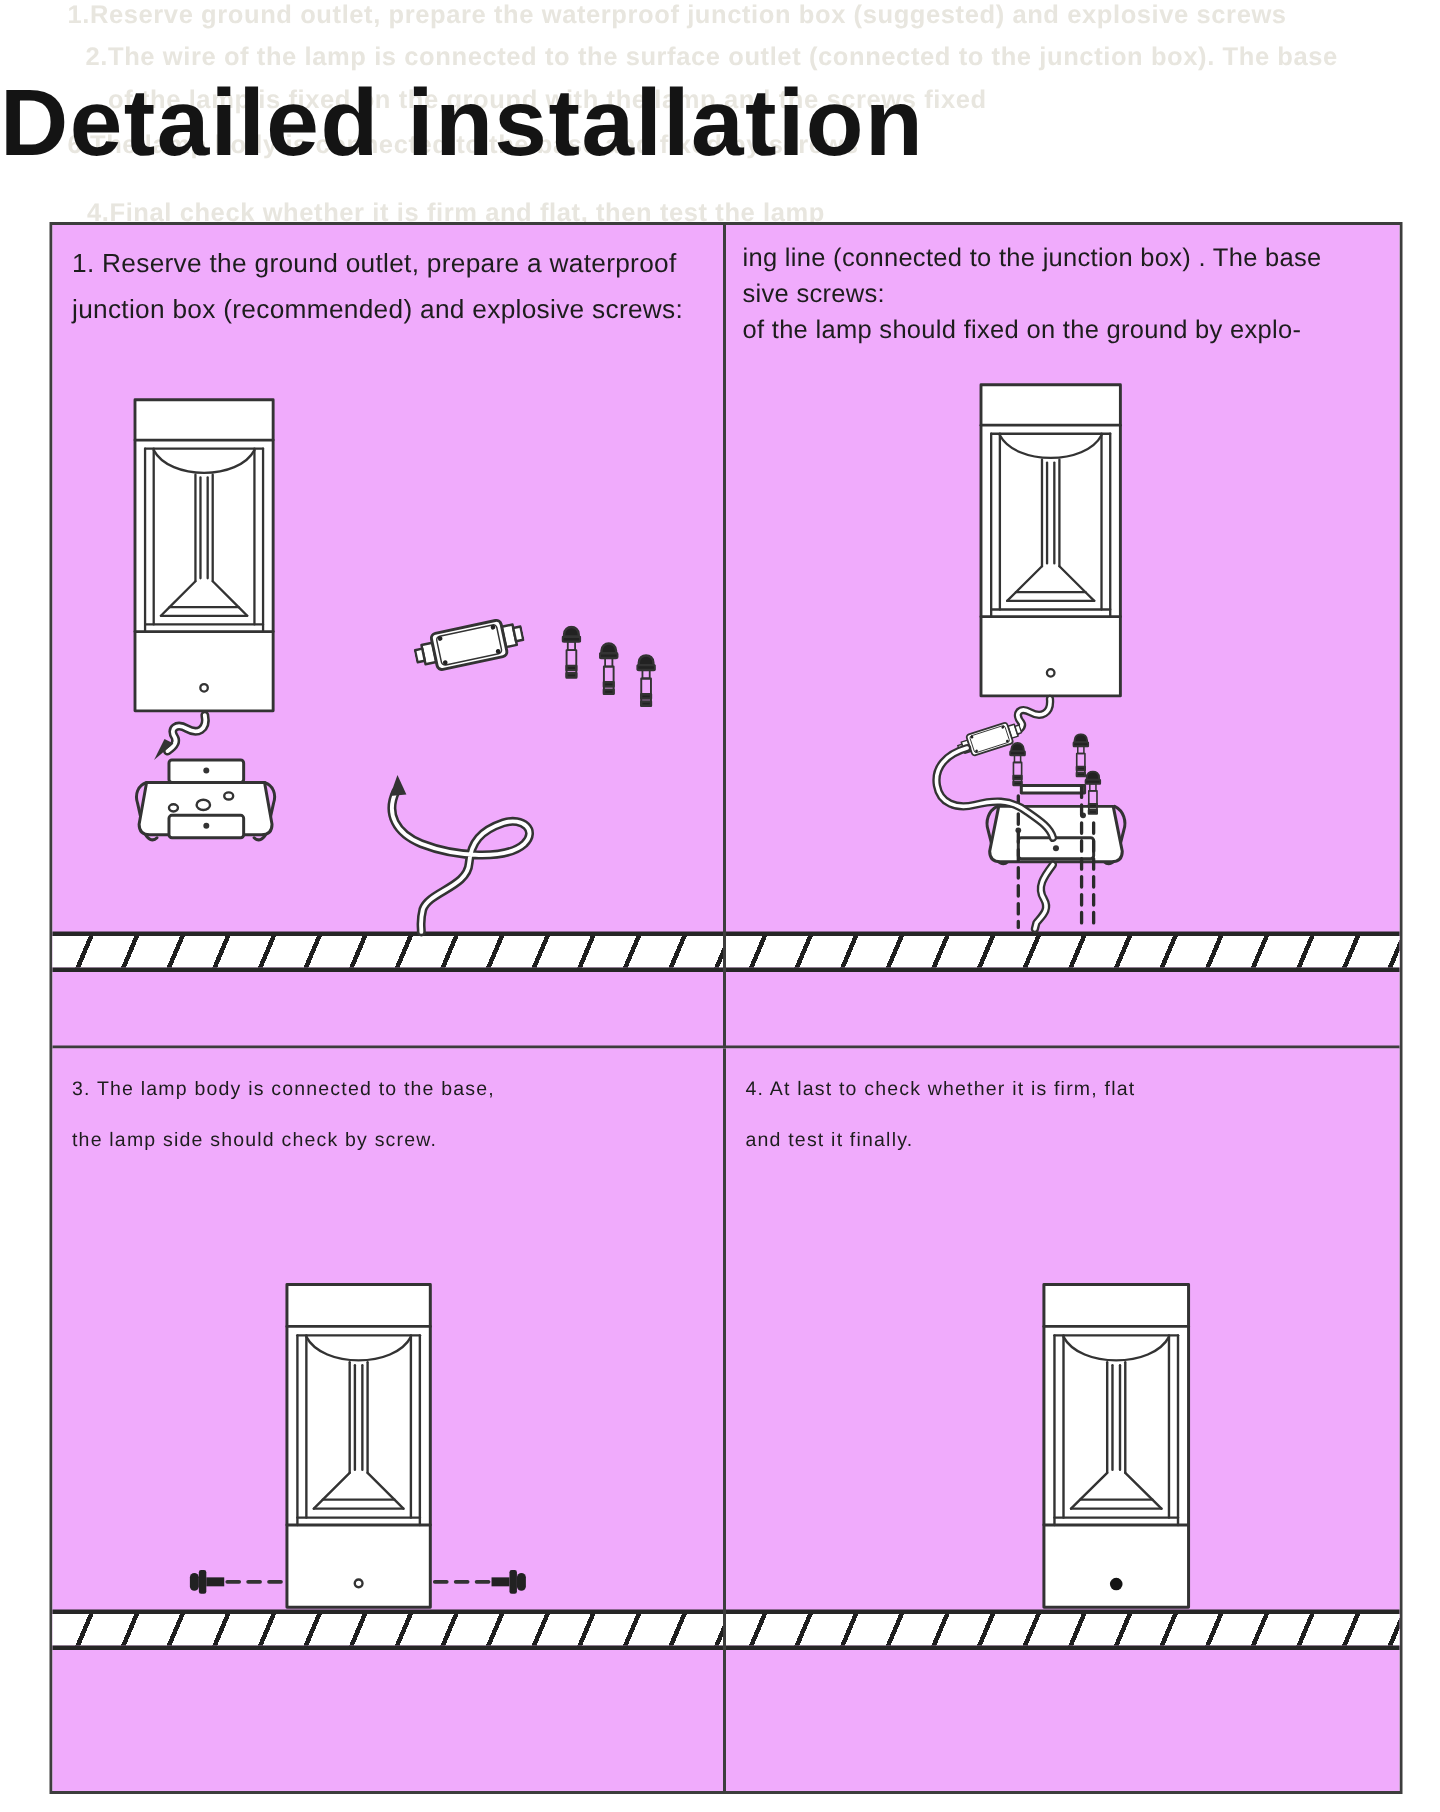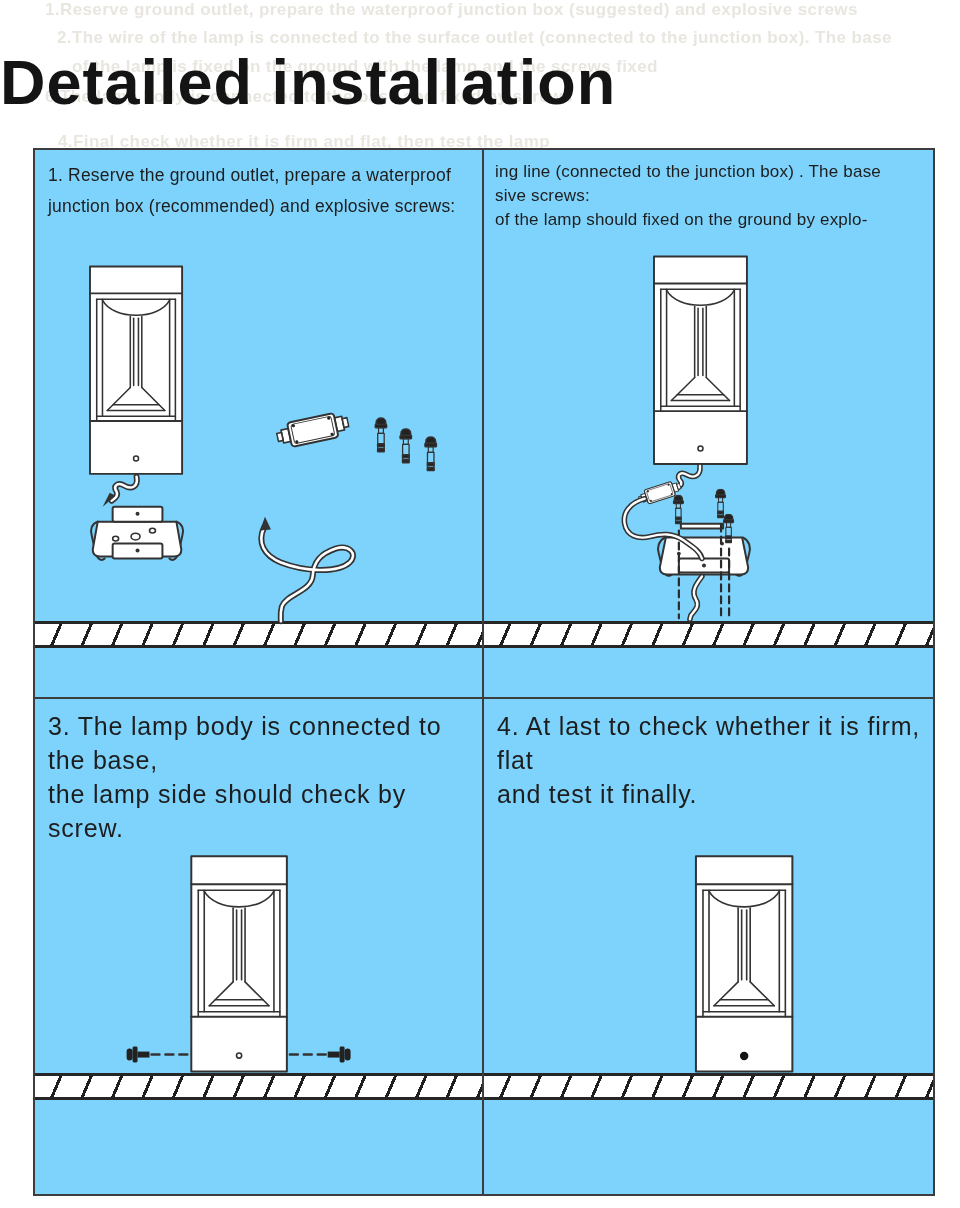--- a/index.html
+++ b/index.html
@@ -9,29 +9,29 @@
   
   .ghost{position:absolute;color:#e8e6df;font-size:17px;font-weight:700;
          white-space:nowrap;letter-spacing:.4px;filter:blur(.4px);z-index:1;}
 
   .title{position:absolute;top:46px;left:0;width:100%;
          font-size:63px;letter-spacing:1px;color:#141414;z-index:2;font-weight:bold;}
 
   .grid{position:absolute;left:33px;top:148px;width:902px;height:1048px;
         border:2px solid #3d3d3d;display:grid;grid-template-columns:1fr 1fr;
         grid-template-rows:549px 1fr;box-sizing:border-box;z-index:3;background:#fff;}
-  .panel{position:relative;overflow:hidden;box-sizing:border-box;background:#7dd3fc;}
+  .panel{position:relative;overflow:hidden;box-sizing:border-box;background:#f0abfc;}
   .panel.p1{border-right:2px solid #3d3d3d;border-bottom:2px solid #3d3d3d;}
   .panel.p2{border-bottom:2px solid #3d3d3d;}
   .panel.p3{border-right:2px solid #3d3d3d;}
 
   .panel-text{position:absolute;left:13px;top:10px;right:6px;color:#1d1d1d;
               font-size:17.5px;letter-spacing:.2px;line-height:31px;z-index:3;}
   .p2 .panel-text{font-size:17px;line-height:24px;left:11px;}
-  .p3 .panel-text,.p4 .panel-text{font-size:25px;letter-spacing:.8px;line-height:34px;}
+  .p3 .panel-text,.p4 .panel-text{font-size:13px;letter-spacing:.8px;line-height:34px;}
   .panel-text span{display:block;}
 
   .dwg{position:absolute;left:0;top:0;width:100%;height:100%;z-index:2;}
 
   .ground-band{position:absolute;left:-3px;right:-3px;height:21px;z-index:1;
                border-top:3px solid #262626;border-bottom:3px solid #262626;
                background:repeating-linear-gradient(113deg,#ffffff 0 25px,#1e1e1e 25px 28px);}
   .row1-band{top:471px;}
   .row2-band{top:374px;}
 

